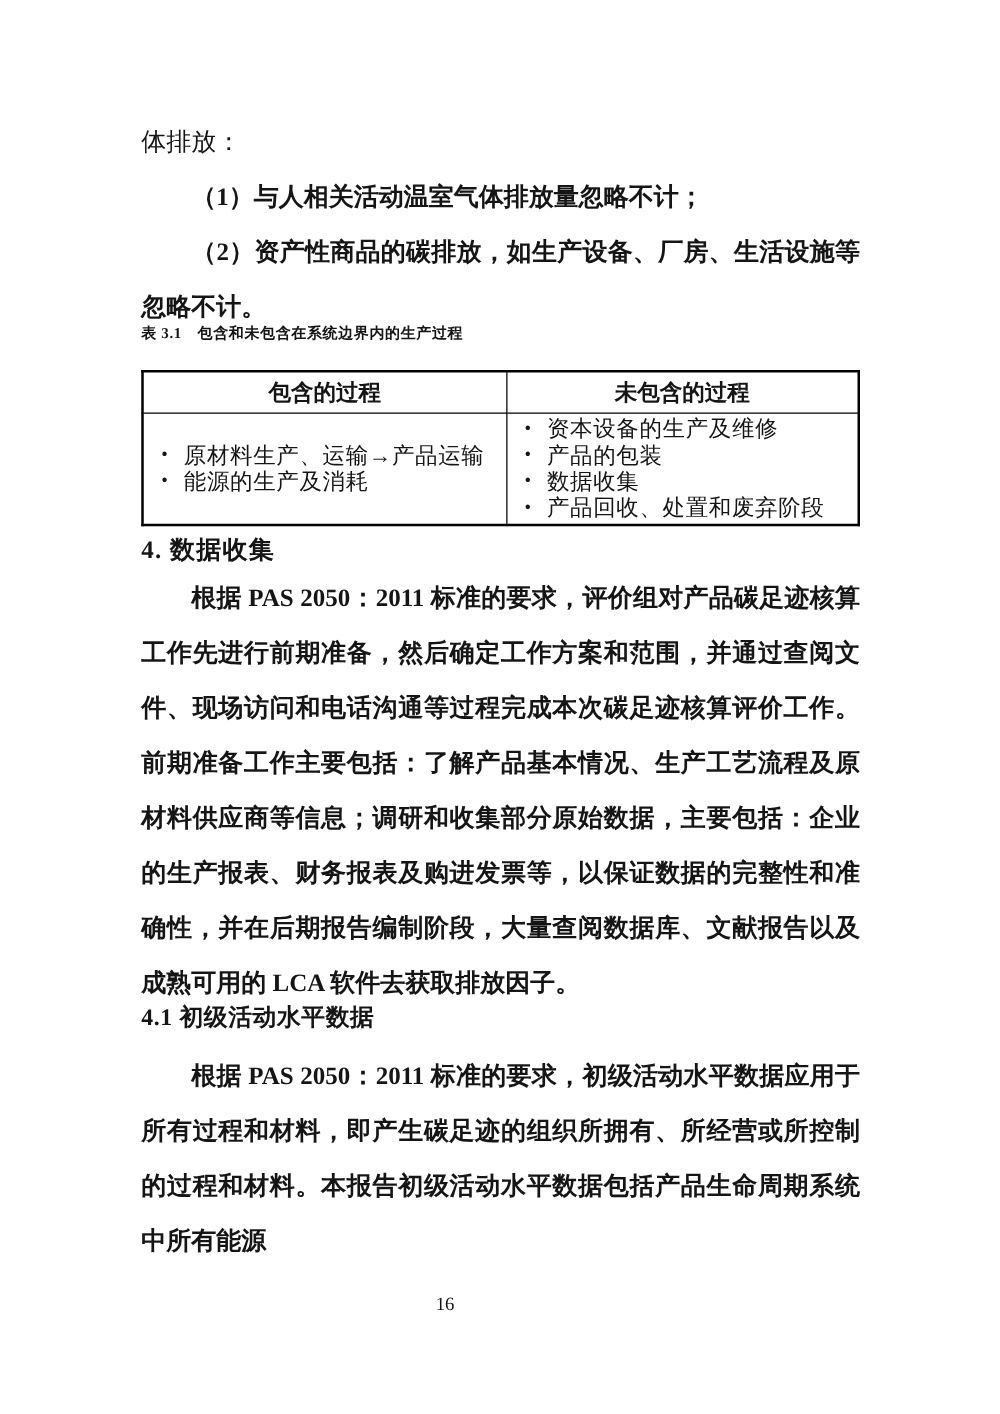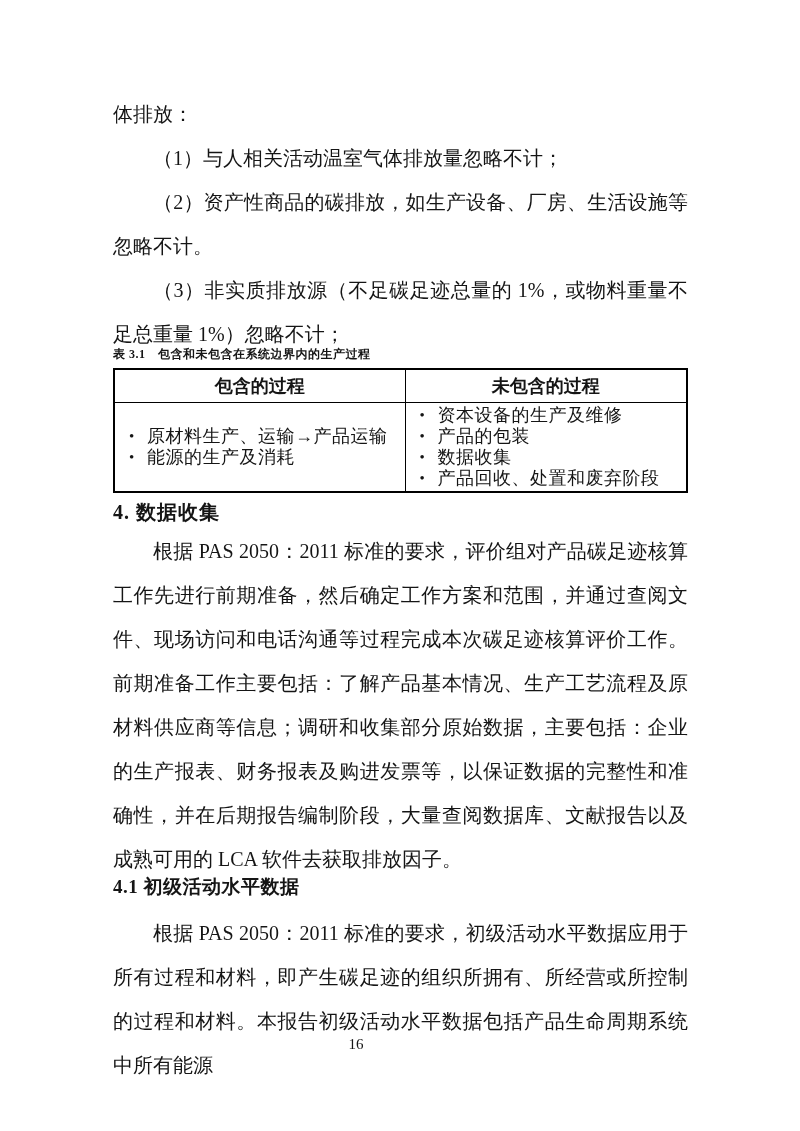--- a/index.html
+++ b/index.html
@@ -22,31 +22,31 @@
     top: 92px;
     width: 575px;
   }
   .para {
     margin: 0;
     font-size: 20px;
     line-height: 44px;
     text-align: justify;
     text-justify: inter-character;
   }
-  .indent { text-indent: 40px; }
+  .indent { text-indent: 40px; font-weight: bold; }
   .tbl-caption {
     margin-top: -14px;
     font-size: 12px;
     font-weight: bold;
     line-height: 24px;
     letter-spacing: 0.5px;
   }
   table.tbl {
     width: 100%;
-    margin-top: 2px;
+    margin-top: 18px;
     border-collapse: collapse;
     border: 2px solid #000;
   }
   .tbl th {
     border: 1.5px solid #000;
     font-size: 18px;
     font-weight: bold;
     padding: 4px 2px;
     line-height: 24px;
     text-align: center;
@@ -102,21 +102,20 @@
 </head>
 <body>
 
 <div class="sheet">
   <div class="content">
 
     <p class="para">体排放：</p>
 
     <p class="para indent">（1）与人相关活动温室气体排放量忽略不计；</p>
     <p class="para indent">（2）资产性商品的碳排放，如生产设备、厂房、生活设施等忽略不计。</p>
-    <p class="para indent">（3）非实质排放源（不足碳足迹总量的 1%，或物料重量不足总重量 1%）忽略不计；</p>
 
     <div class="tbl-caption">表 3.1 包含和未包含在系统边界内的生产过程</div>
 
     <table class="tbl">
       <colgroup>
         <col style="width:50.8%">
         <col style="width:49.2%">
       </colgroup>
       <thead>
         <tr>

